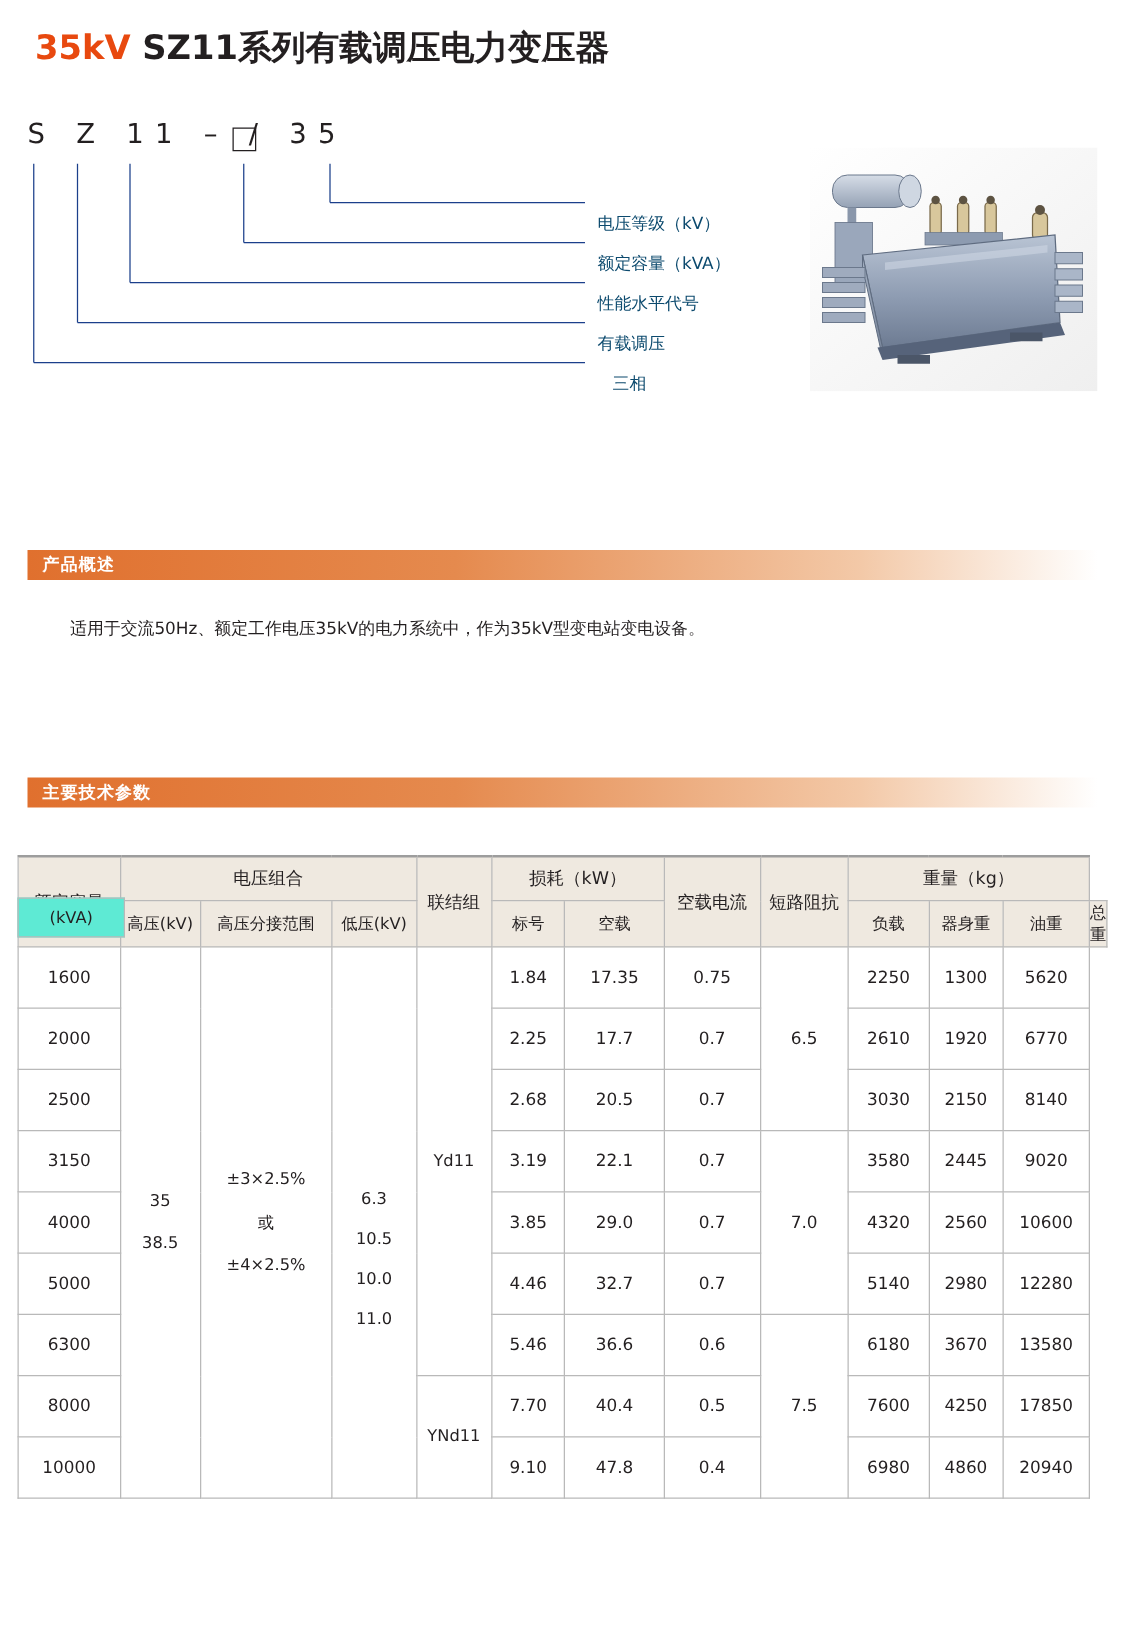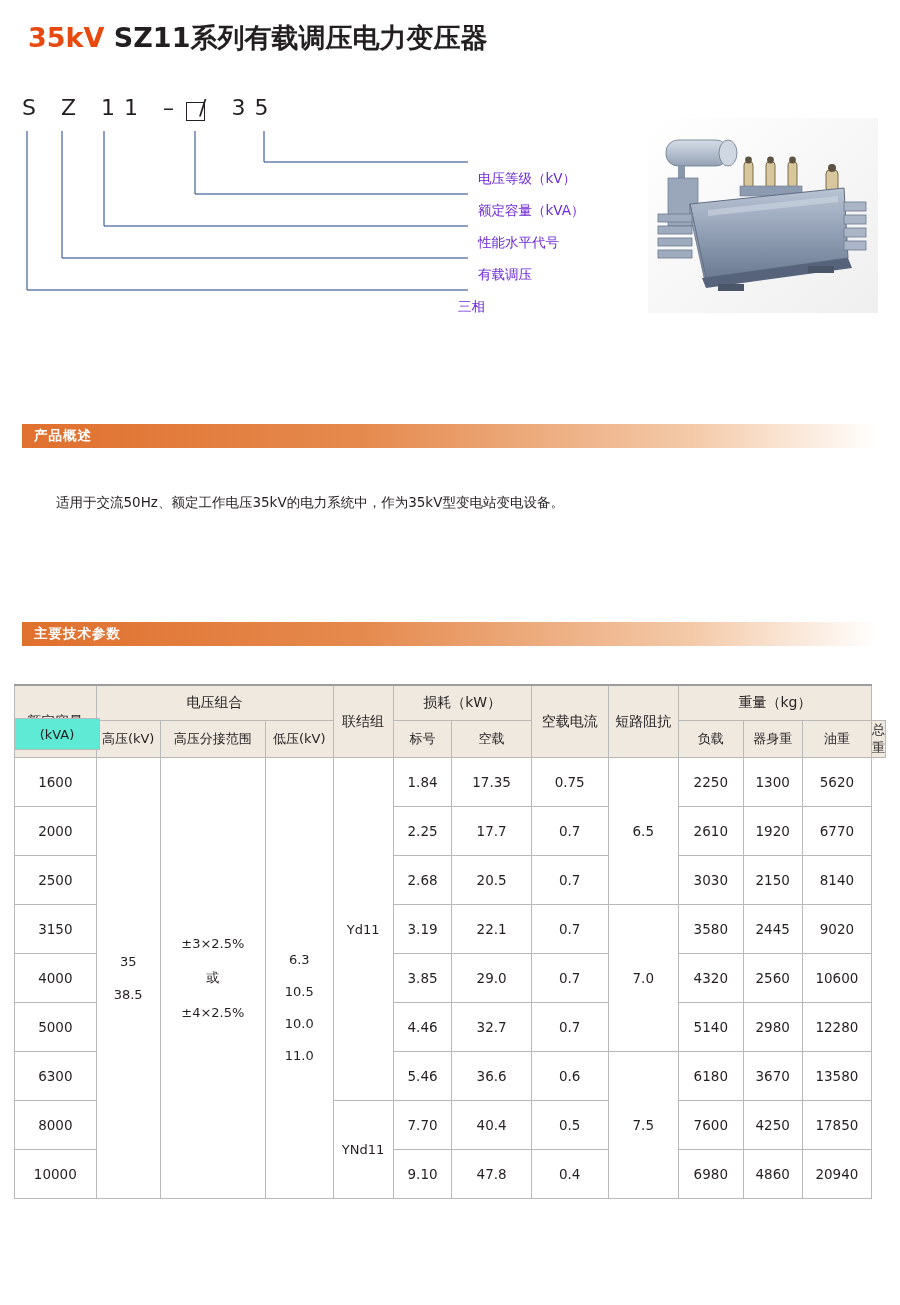--- a/index.html
+++ b/index.html
@@ -24,21 +24,21 @@
   .model-area{position:absolute;left:0;top:95px;width:900px;height:230px;padding-left:48px;}
   .model-code{
     position:absolute;left:22px;top:0px;
     font-size:22px;letter-spacing:9px;color:#231f20;white-space:nowrap;
   }
   .model-box{
     position:absolute;left:186px;top:7px;width:17px;height:17px;
     border:1px solid #231f20;
   }
   .legend{
-    position:absolute;font-size:13.5px;color:#6d28d9;white-space:nowrap;
+    position:absolute;font-size:13.5px;color:#0c4a6e;white-space:nowrap;
   }
   .leader-svg{position:absolute;left:0;top:0;}
 
   
   .photo-wrap{
     position:absolute;left:648px;top:118px;width:230px;height:195px;
   }
 
   
   .sec-bar{
@@ -107,21 +107,21 @@
     <line x1="62" y1="163" x2="468" y2="163" stroke="#1b3f8b" stroke-width="1"></line>
     <line x1="104" y1="131" x2="468" y2="131" stroke="#1b3f8b" stroke-width="1"></line>
     <line x1="195" y1="99" x2="468" y2="99" stroke="#1b3f8b" stroke-width="1"></line>
     <line x1="264" y1="67" x2="468" y2="67" stroke="#1b3f8b" stroke-width="1"></line>
   </svg>
 
   <div class="legend" style="left:478px;top:75px;">电压等级（kV）</div>
   <div class="legend" style="left:478px;top:107px;">额定容量（kVA）</div>
   <div class="legend" style="left:478px;top:139px;">性能水平代号</div>
   <div class="legend" style="left:478px;top:171px;">有载调压</div>
-  <div class="legend" style="left:458px;top:203px;">三相</div>
+  <div class="legend" style="left:490px;top:203px;">三相</div>
 </div>
 
 <div class="photo-wrap">
   <svg width="230" height="195" viewBox="0 0 230 195">
     <defs>
       <linearGradient id="bgG" x1="0" y1="0" x2="1" y2="1">
         <stop offset="0%" stop-color="#ffffff"></stop>
         <stop offset="100%" stop-color="#efefef"></stop>
       </linearGradient>
       <linearGradient id="tank" x1="0" y1="0" x2="0" y2="1">
@@ -180,21 +180,21 @@
     </g>
 
     <path d="M54 160 L200 140 L204 150 L58 170 Z" fill="#56637a"></path>
     <rect x="70" y="166" width="26" height="7" fill="#4b5668"></rect>
     <rect x="160" y="148" width="26" height="7" fill="#4b5668"></rect>
 
     <path d="M60 92 L190 78 L190 84 L60 98 Z" fill="#cdd6e2" opacity="0.6"></path>
   </svg>
 </div>
 
-<div class="sec-bar" style="top:424px;">
+<div class="sec-bar" style="top:440px;">
   <span class="label">产品概述</span>
 </div>
 <div class="sec-text" style="left:56px;top:494px;">适用于交流50Hz、额定工作电压35kV的电力系统中，作为35kV型变电站变电设备。</div>
 
 <div class="sec-bar" style="top:622px;">
   <span class="label">主要技术参数</span>
 </div>
 
 <table class="tbl">
   <colgroup>

